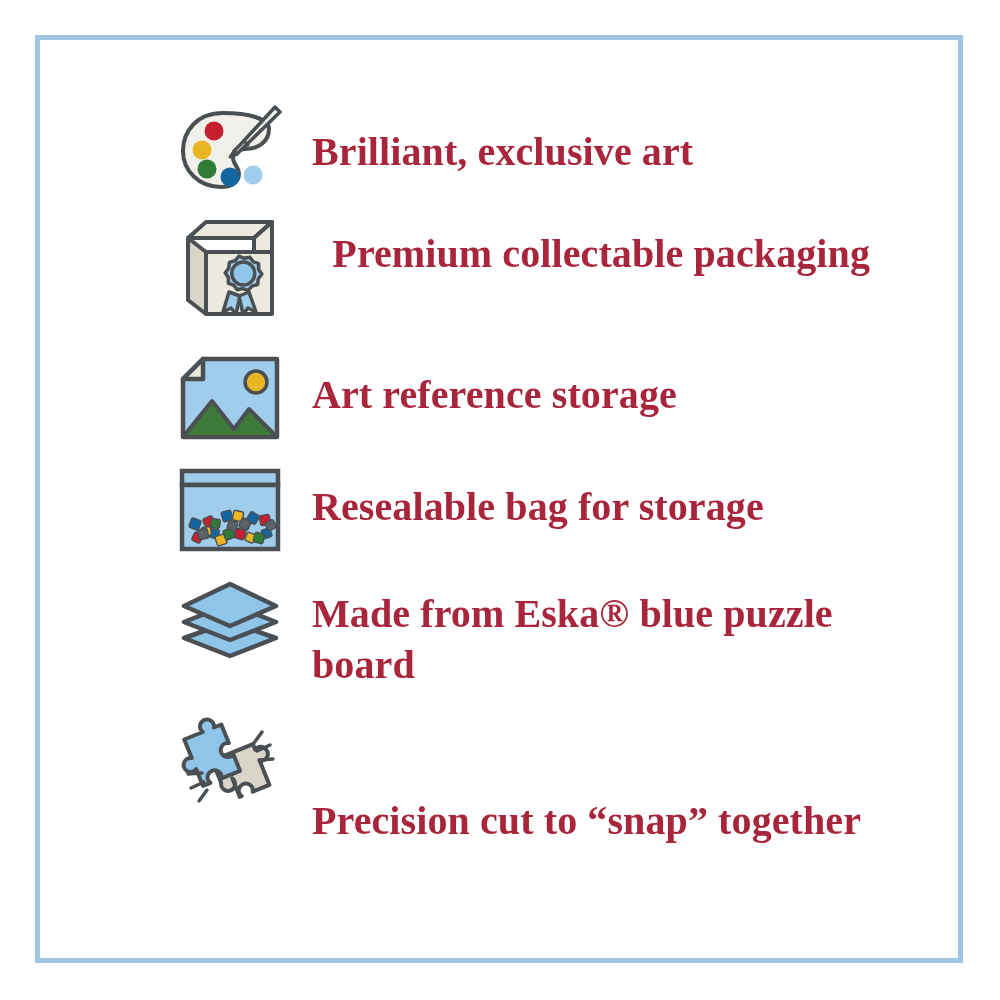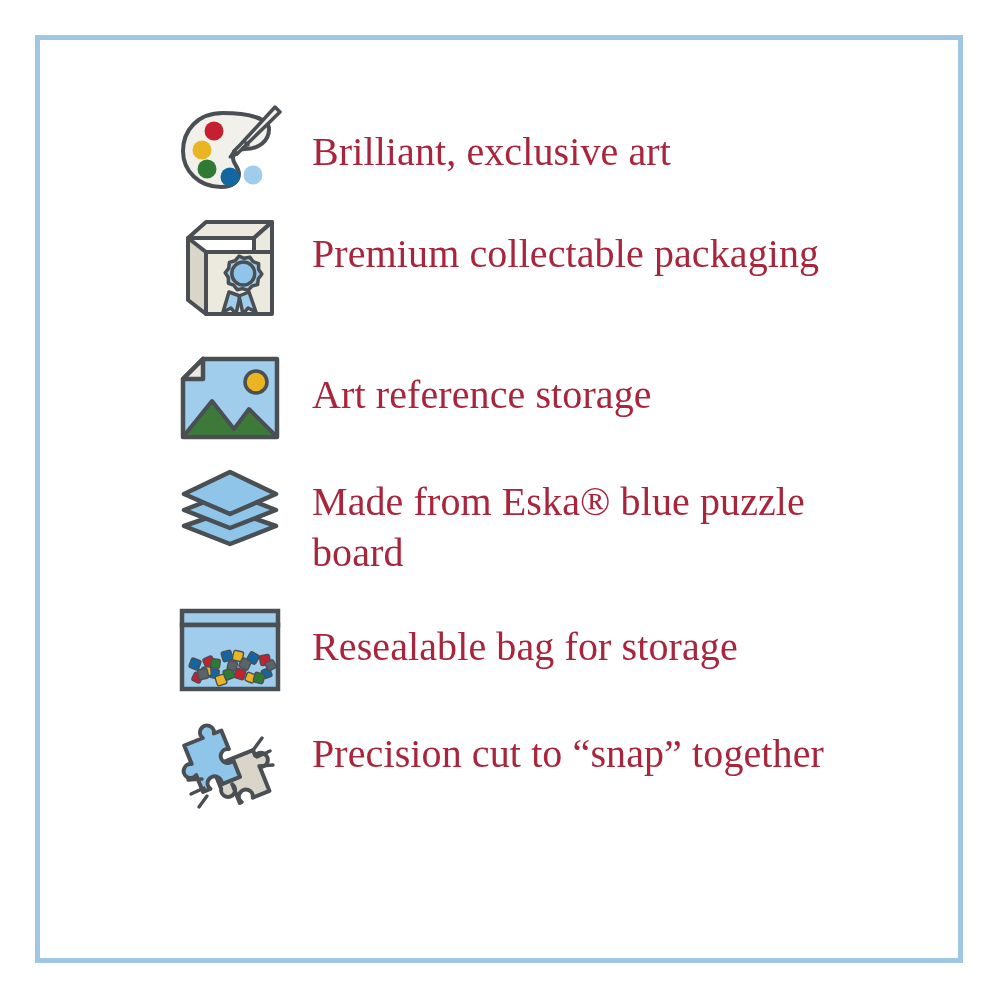--- a/index.html
+++ b/index.html
@@ -22,20 +22,21 @@
     width: 928px;
     height: 928px;
     border: 5px solid #9fc6e3;
     box-sizing: border-box;
   }
   #feature-list {
     position: absolute;
     left: 170px;
     top: 92px;
     width: 700px;
+    font-weight: bold;
   }
   .feature-row {
     display: flex;
     align-items: flex-start;
     margin-bottom: 0px;
   }
   .icon-cell {
     width: 120px;
     min-width: 120px;
     display: flex;
@@ -50,37 +51,37 @@
     line-height: 1.28;
     letter-spacing: 0.1px;
     padding-left: 22px;
     font-family: "Liberation Serif", "DejaVu Serif", serif;
   }
   
   .row-0 { height: 118px; }
   .row-0 .icon-cell { height: 118px; }
   .row-0 .label-cell { padding-top: 34px; }
 
-  .row-1 { height: 132px; }
+  .row-1 { height: 132px; text-align: right; }
   .row-1 .icon-cell { height: 132px; padding-top: 6px; align-items: flex-start;}
   .row-1 .label-cell { padding-top: 18px; }
 
   .row-2 { height: 112px; }
   .row-2 .icon-cell { height: 112px; }
   .row-2 .label-cell { padding-top: 27px; }
 
   .row-3 { height: 112px; }
   .row-3 .icon-cell { height: 112px; }
   .row-3 .label-cell { padding-top: 27px; }
 
   .row-4 { height: 140px; }
   .row-4 .icon-cell { height: 140px; padding-top: 10px; align-items: flex-start;}
   .row-4 .label-cell { padding-top: 22px; }
 
-  .row-5 { height: 140px; }
+  .row-5 { height: 140px; align-items: flex-end; }
   .row-5 .icon-cell { height: 140px; padding-top: 6px; align-items: flex-start;}
   .row-5 .label-cell { padding-top: 22px; }
 </style>
 </head>
 <body>
 
 <div id="page">
   <div id="frame"></div>
 
   <div id="feature-list">
@@ -131,31 +132,20 @@
         <svg width="102" height="86" viewBox="0 0 102 86">
           <path d="M24 4 L98 4 L98 82 L4 82 L4 24 Z" fill="#9fcdeb" stroke="#4a4f54" stroke-width="4.5" stroke-linejoin="round"></path>
           <path d="M24 4 L24 24 L4 24 Z" fill="#eceadf" stroke="#4a4f54" stroke-width="4.5" stroke-linejoin="round"></path>
           <circle cx="77" cy="27" r="11" fill="#e9b522" stroke="#4a4f54" stroke-width="3.5"></circle>
           <path d="M4 82 L33 46 L55 74 L70 54 L98 82 Z" fill="#3d7a3a" stroke="#4a4f54" stroke-width="4" stroke-linejoin="round"></path>
         </svg>
       </div>
       <div class="label-cell">Art reference storage</div>
     </div>
 
-    <div class="feature-row row-4">
-      <div class="icon-cell">
-        <svg width="108" height="86" viewBox="0 0 108 86">
-          <path d="M54 46 L8 62 L54 80 L100 62 Z" fill="#8ec5e8" stroke="#4a4f54" stroke-width="4.5" stroke-linejoin="round"></path>
-          <path d="M54 28 L8 46 L54 64 L100 46 Z" fill="#8ec5e8" stroke="#4a4f54" stroke-width="4.5" stroke-linejoin="round"></path>
-          <path d="M54 8 L8 30 L54 50 L100 30 Z" fill="#8ec5e8" stroke="#4a4f54" stroke-width="4.5" stroke-linejoin="round"></path>
-        </svg>
-      </div>
-      <div class="label-cell">Made from Eska® blue puzzle board</div>
-    </div>
-
     <div class="feature-row row-3">
       <div class="icon-cell">
         <svg width="104" height="86" viewBox="0 0 104 86">
           <rect x="4" y="4" width="96" height="14" fill="#9fcdeb" stroke="#4a4f54" stroke-width="4.5"></rect>
           <rect x="4" y="18" width="96" height="64" fill="#9fcdeb" stroke="#4a4f54" stroke-width="4.5"></rect>
           <g stroke="#4a4f54" stroke-width="1.4">
 
             <g fill="#1466a0">
               <rect x="12" y="52" width="10" height="10" rx="2" transform="rotate(20 17 57)"></rect>
               <rect x="44" y="44" width="10" height="10" rx="2" transform="rotate(-15 49 49)"></rect>
@@ -185,20 +175,31 @@
               <rect x="62" y="52" width="10" height="10" rx="2" transform="rotate(26 67 57)"></rect>
               <rect x="88" y="54" width="9" height="9" rx="2" transform="rotate(-28 92 58)"></rect>
               <rect x="50" y="54" width="9" height="9" rx="2" transform="rotate(16 54 58)"></rect>
             </g>
           </g>
         </svg>
       </div>
       <div class="label-cell">Resealable bag for storage</div>
     </div>
 
+    <div class="feature-row row-4">
+      <div class="icon-cell">
+        <svg width="108" height="86" viewBox="0 0 108 86">
+          <path d="M54 46 L8 62 L54 80 L100 62 Z" fill="#8ec5e8" stroke="#4a4f54" stroke-width="4.5" stroke-linejoin="round"></path>
+          <path d="M54 28 L8 46 L54 64 L100 46 Z" fill="#8ec5e8" stroke="#4a4f54" stroke-width="4.5" stroke-linejoin="round"></path>
+          <path d="M54 8 L8 30 L54 50 L100 30 Z" fill="#8ec5e8" stroke="#4a4f54" stroke-width="4.5" stroke-linejoin="round"></path>
+        </svg>
+      </div>
+      <div class="label-cell">Made from Eska® blue puzzle board</div>
+    </div>
+
     <div class="feature-row row-5">
       <div class="icon-cell">
         <svg width="112" height="106" viewBox="0 0 112 106">
 
           <g transform="rotate(-22 56 56)">
             <path d="M52 48 L84 48 L84 54 a7 7 0 1 1 0 12 L84 72 L84 92 L66 92
                      a7 7 0 1 0 -12 0 L52 92 L52 72 a7 7 0 1 1 -12 0 L40 72 L40 48 Z" fill="#d9d5c8" stroke="#4a4f54" stroke-width="4" stroke-linejoin="round"></path>
           </g>
 
           <g transform="rotate(-22 56 56)">

